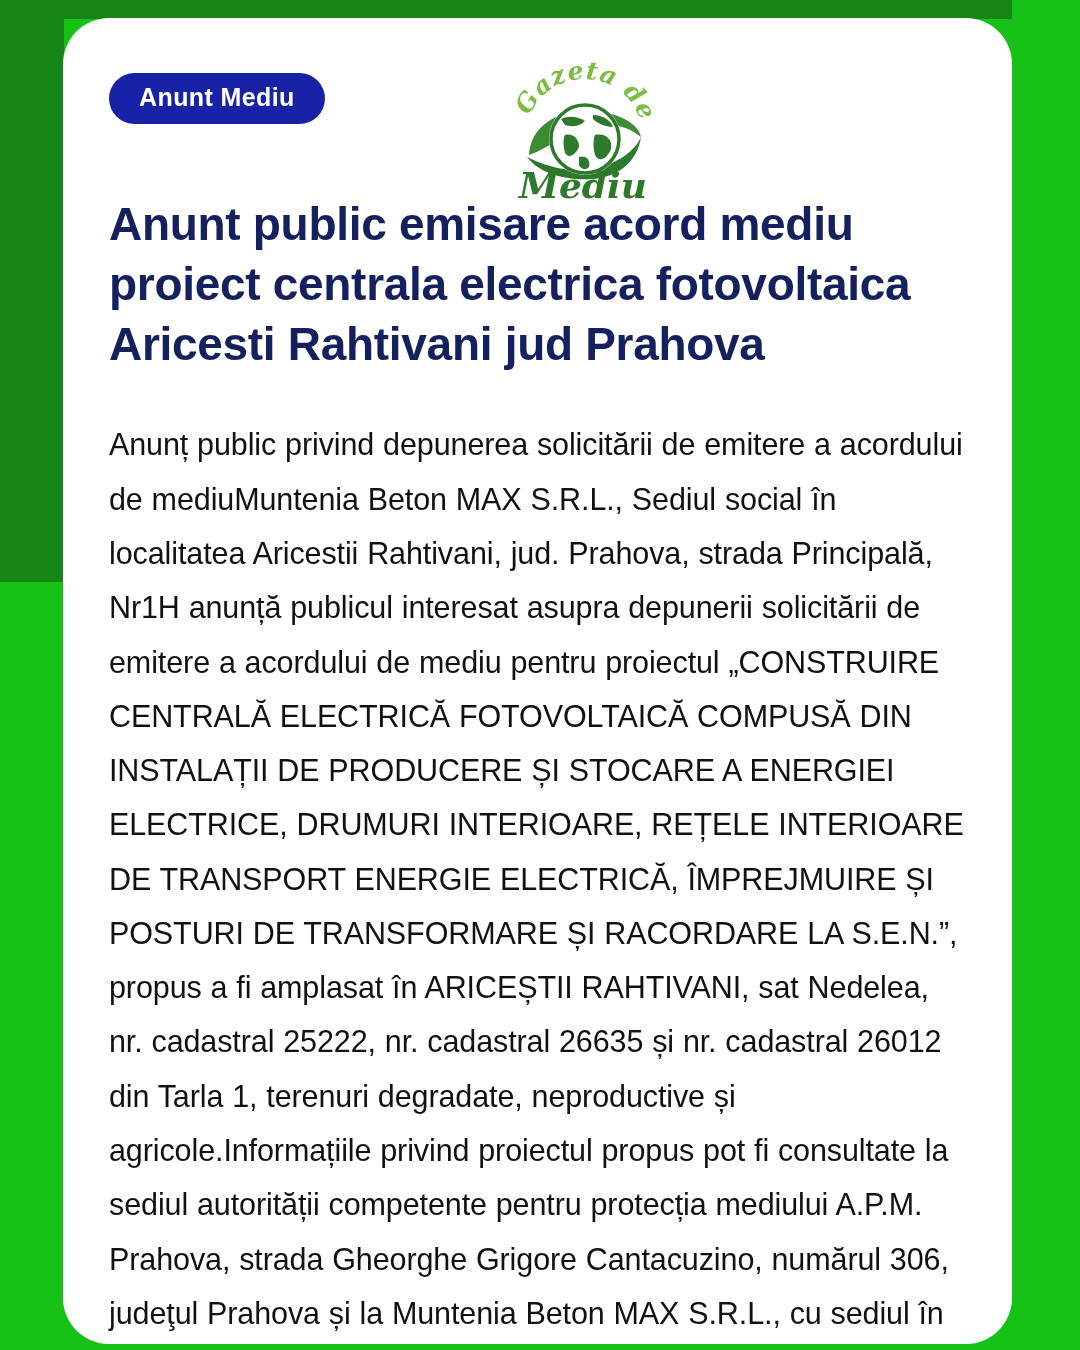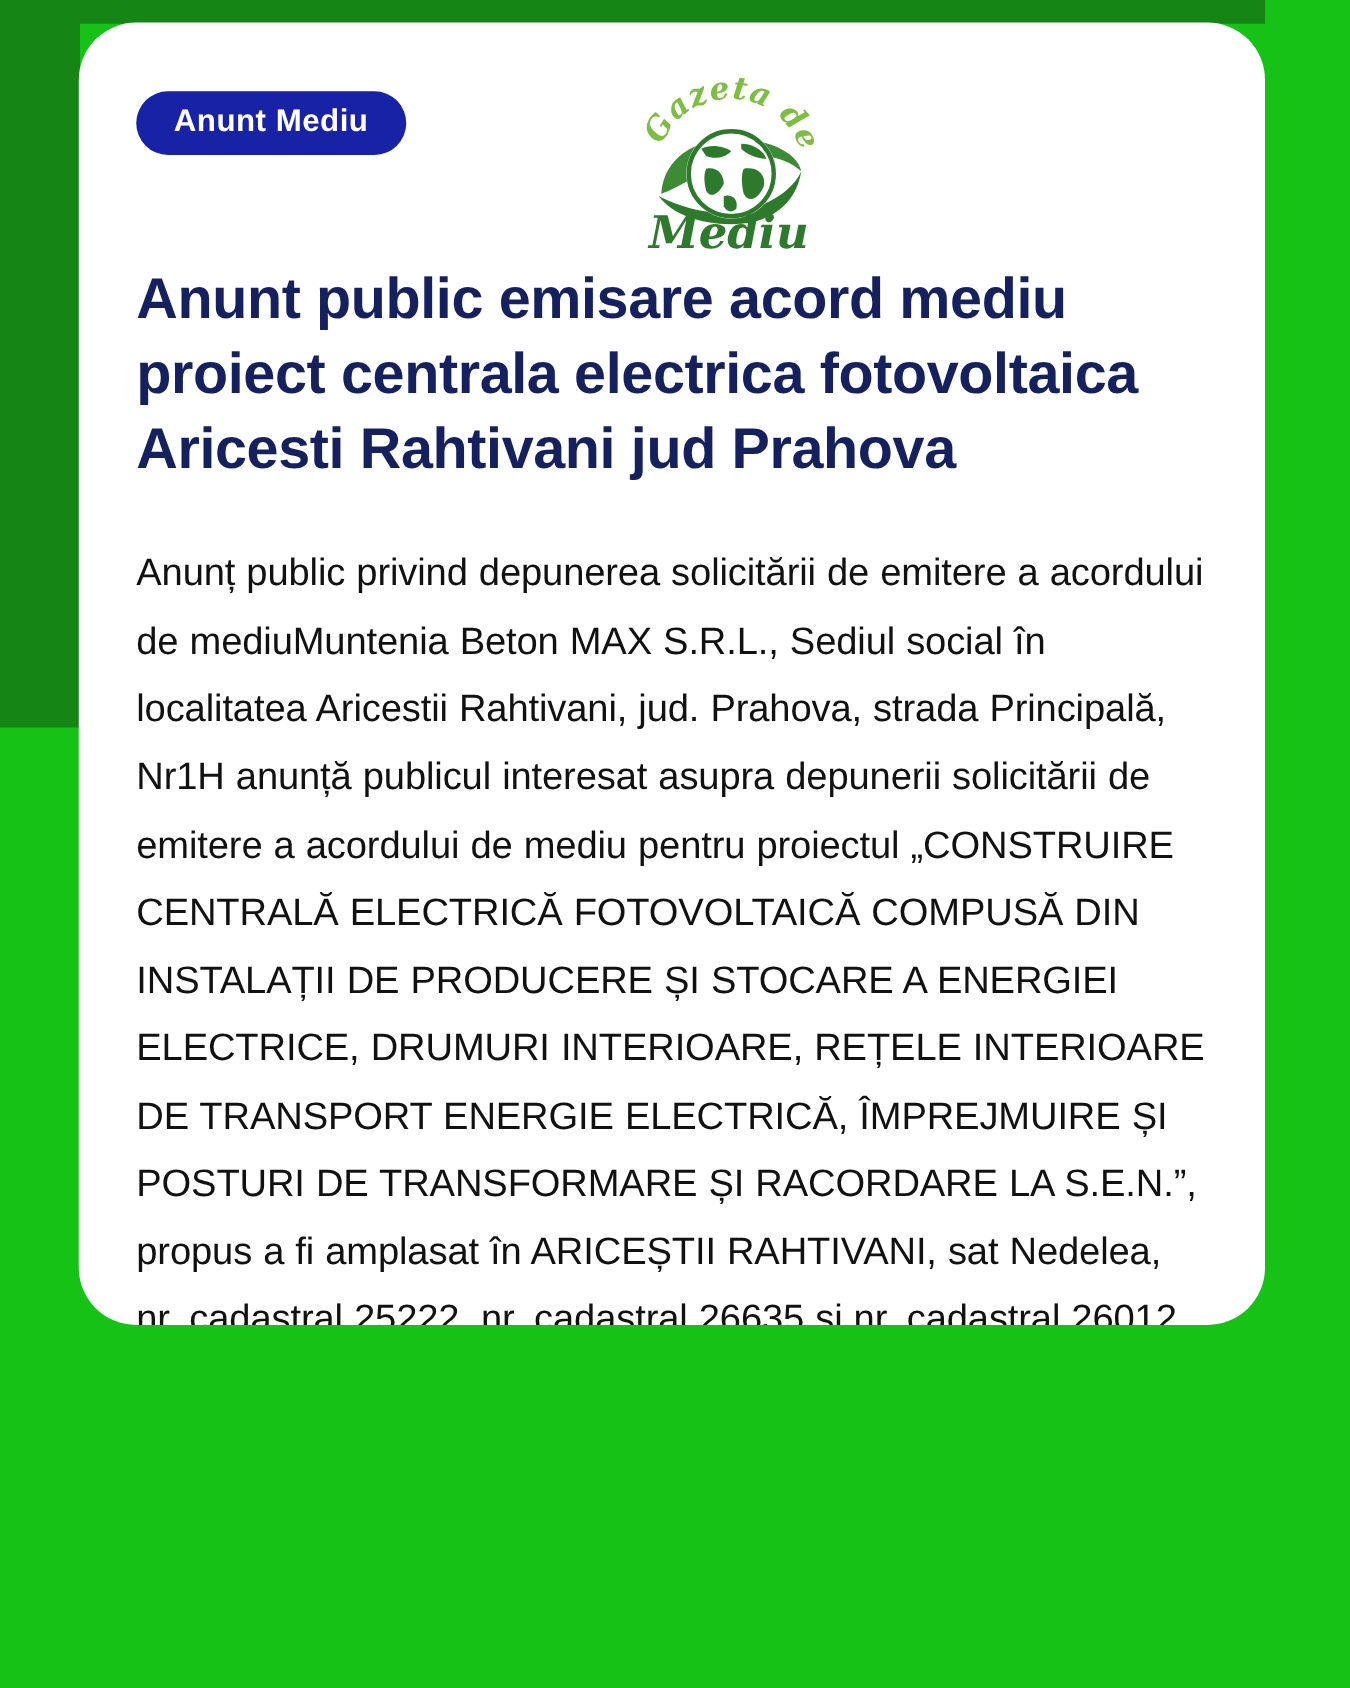--- a/index.html
+++ b/index.html
@@ -27,21 +27,21 @@
     position:absolute;
     left:0; top:0;
     width:64px; height:582px;
     background:#158515;
   }
 
   
   .card {
     position:absolute;
     left:63px; top:18px;
-    width:949px; height:1042px;
+    width:949px; height:1326px;
     background:#ffffff;
     border-radius:46px;
     overflow:hidden;
     padding:37px 46px 0 46px;
   }
 
   
   .card-header {
     display:flex;
     align-items:flex-start;
@@ -70,21 +70,21 @@
     position:absolute;
     left:404px;
     top:-4px;
     width:140px;
     height:150px;
   }
   .logo svg { display:block; width:140px; height:150px; }
 
   
   .title {
-    margin-top:14px;
+    margin-top:0;
     color:#15205e;
     font-size:46px;
     font-weight:800;
     line-height:1.30;
     letter-spacing:-0.3px;
   }
 
   
   .body-text {
     margin-top:43px;

